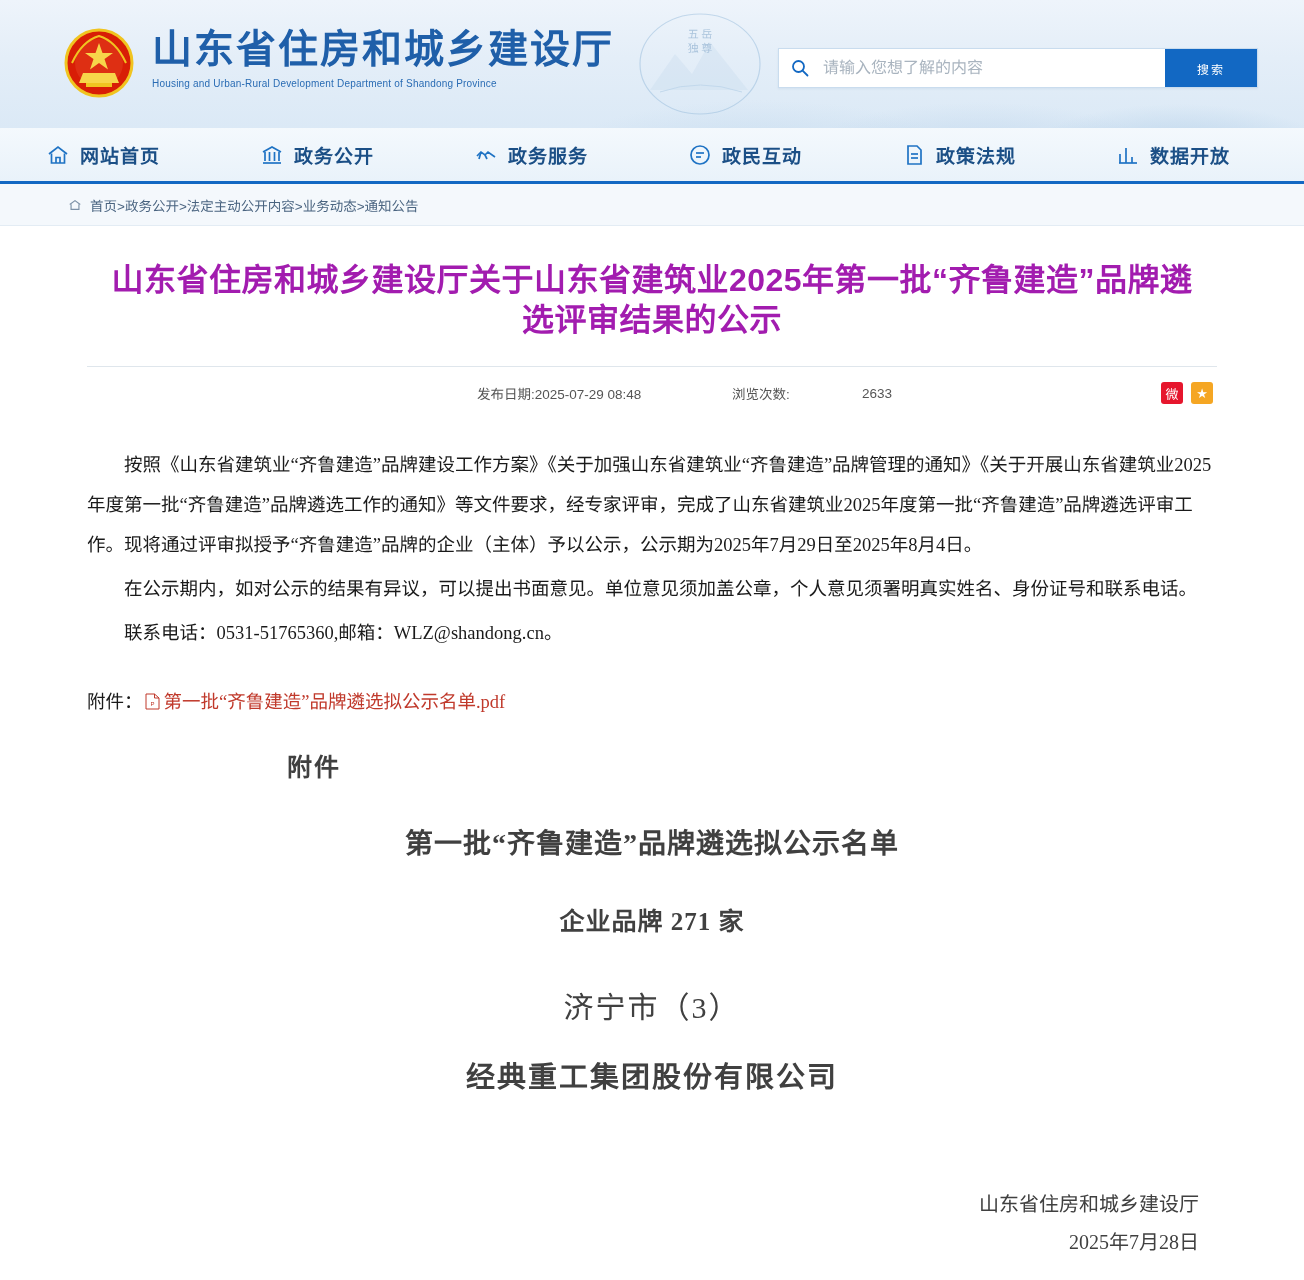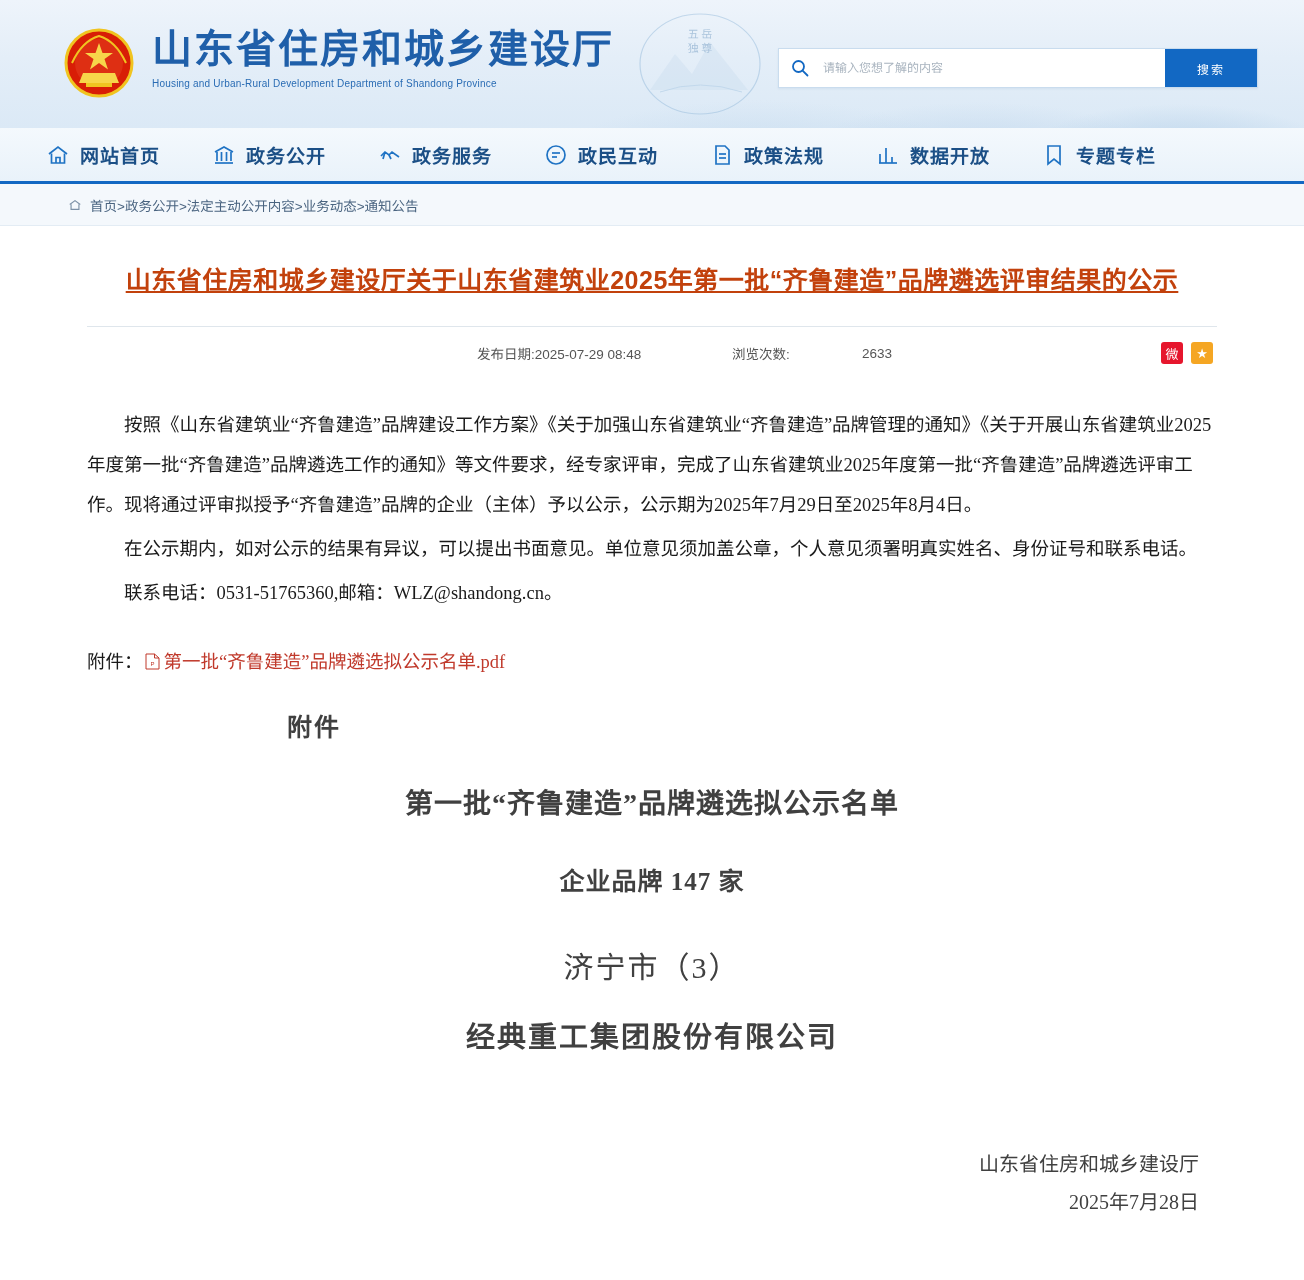--- a/index.html
+++ b/index.html
@@ -85,21 +85,21 @@
   .search-icon-wrap {
     width: 42px;
     display: flex;
     align-items: center;
     justify-content: center;
   }
   .search-input {
     flex: 1;
     border: none;
     outline: none;
-    font-size: 12px;
+    font-size: 16px;
     color: #0369a1;
     font-family: "Liberation Sans", sans-serif;
   }
   .search-input::placeholder { color: #a9b4bf; }
   .search-btn {
     width: 92px;
     background: #1268c3;
     color: #ffffff;
     font-size: 12px;
     border: none;
@@ -110,20 +110,21 @@
 
   
   .nav {
     height: 56px;
     background: linear-gradient(180deg, #f4f9fd 0%, #e9f2fa 100%);
     border-bottom: 3px solid #1268c3;
     display: flex;
     align-items: center;
     padding-left: 46px;
     box-sizing: border-box;
+    gap: 48px;
   }
   .nav-item {
     display: flex;
     align-items: center;
     gap: 10px;
     margin-right: 52px;
     cursor: pointer;
     white-space: nowrap;
   }
   .nav-item .label {
@@ -149,28 +150,27 @@
   }
   .breadcrumb .home-ico { margin-right: 8px; display: inline-flex; }
 
   
   .article {
     width: 1130px;
     margin: 0 auto;
     padding-top: 34px;
   }
   .article-title {
-    font-size: 25px;
-    font-weight: bold;
-    color: #c2410c;
+    font-size: 32px;
+    font-weight: bold;
+    color: #a21caf;
     text-align: center;
     line-height: 40px;
     padding: 0 10px 26px;
     letter-spacing: .5px;
-    text-decoration: underline;
   }
   .meta-bar {
     border-top: 1px solid #dfe6ec;
     height: 52px;
     display: flex;
     align-items: center;
     position: relative;
     font-size: 13.5px;
     color: #555;
   }
@@ -428,21 +428,21 @@
         <path d="M9.5 1 V5 H14" fill="none" stroke="#c0392b" stroke-width="1"></path>
         <text x="7.5" y="13" text-anchor="middle" font-size="6" fill="#c0392b" font-family="'Liberation Sans',sans-serif">P</text>
       </svg>
     </span>
     <a class="attach-link" href="#">第一批“齐鲁建造”品牌遴选拟公示名单.pdf</a>
   </div>
 
   <div class="preview">
     <div class="pv-attach">附件</div>
     <div class="pv-title">第一批“齐鲁建造”品牌遴选拟公示名单</div>
-    <div class="pv-sub">企业品牌 147 家</div>
+    <div class="pv-sub">企业品牌 271 家</div>
     <div class="pv-city">济宁市（3）</div>
     <div class="pv-company">经典重工集团股份有限公司</div>
     <div class="pv-signature">
       <div>山东省住房和城乡建设厅</div>
       <div>2025年7月28日</div>
     </div>
   </div>
 </div>
 
 </body></html>

